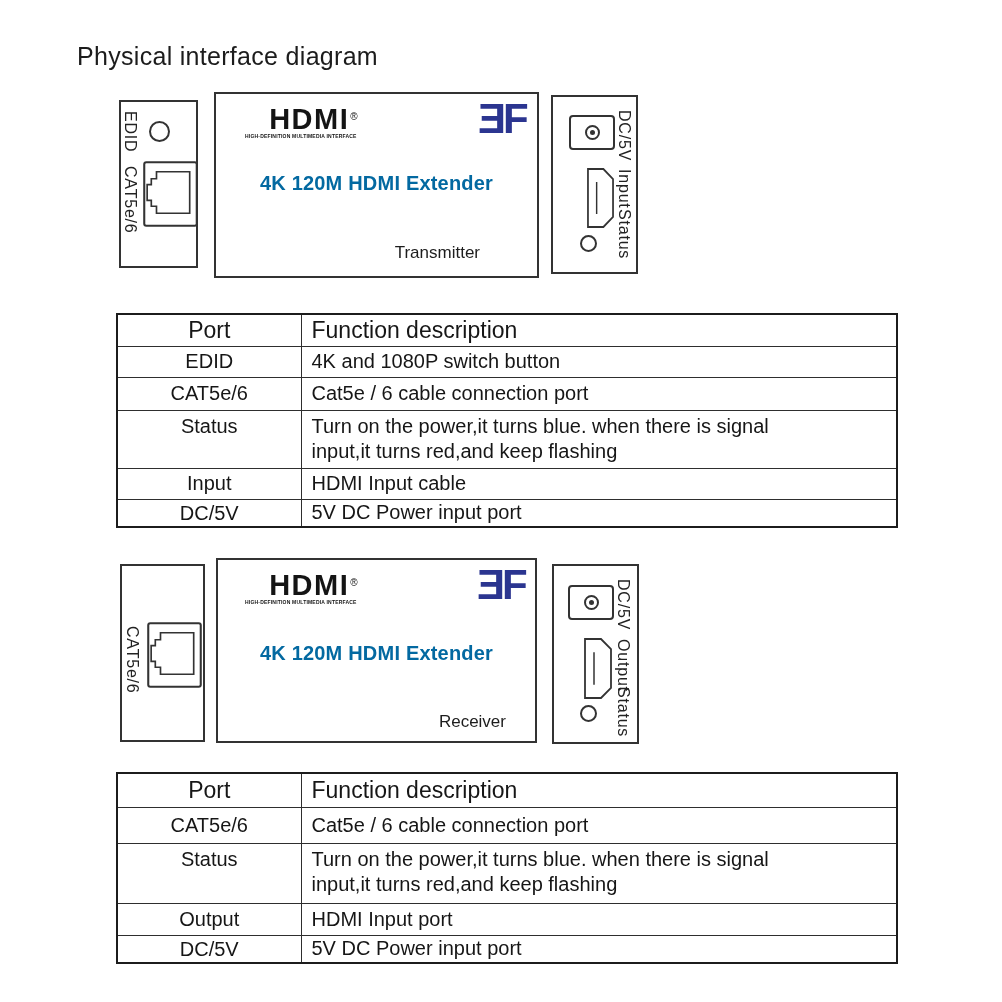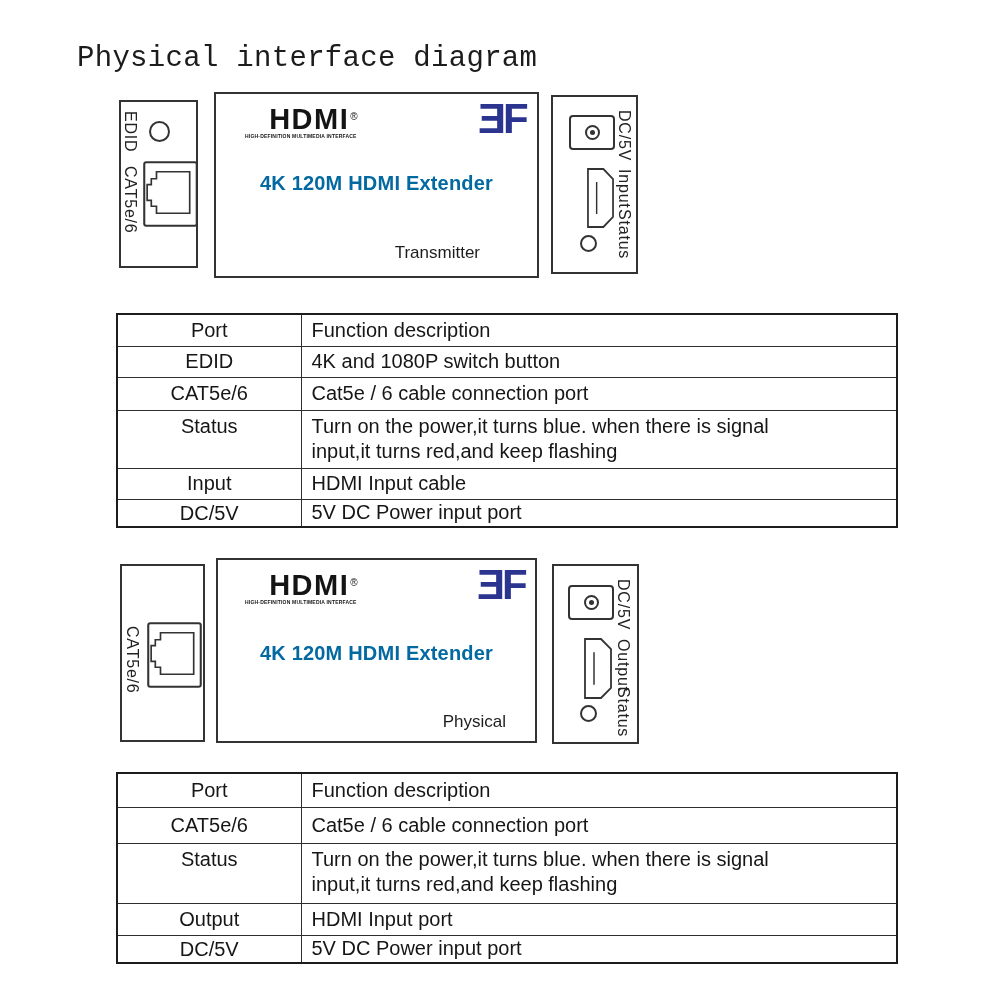--- a/index.html
+++ b/index.html
@@ -3,21 +3,21 @@
 <meta charset="utf-8">
 <style>
   html,body{margin:0;padding:0;background:#ffffff;}
   .screen{
     position:relative;width:1002px;height:1002px;background:#ffffff;overflow:hidden;
     font-family:"Liberation Sans",sans-serif;color:#1a1a1a;
   }
   .abs{position:absolute;}
 
   
-  .page-title{left:77px;top:42px;font-size:29px;font-weight:400;color:#1c1c1c;letter-spacing:0.3px;font-family:Liberation Mono, monospace;}
+  .page-title{left:77px;top:42px;font-size:25px;font-weight:400;color:#1c1c1c;letter-spacing:0.3px;}
 
   
   .panel{border:2px solid #333;background:#fff;box-sizing:border-box;}
   .vlabel{
     writing-mode:vertical-rl;white-space:nowrap;font-size:16px;letter-spacing:0.8px;color:#222;line-height:15px;
   }
   .circle{border:2px solid #333;border-radius:50%;box-sizing:border-box;background:#fff;}
 
   
   .center-box{border:2px solid #333;background:#fff;box-sizing:border-box;}
@@ -35,21 +35,21 @@
   .dc-jack{border:2px solid #333;border-radius:4px;box-sizing:border-box;display:flex;align-items:center;justify-content:center;background:#fff;}
   .dc-ring{width:15px;height:15px;border:2px solid #333;border-radius:50%;box-sizing:border-box;display:flex;align-items:center;justify-content:center;}
   .dc-dot{width:5px;height:5px;background:#333;border-radius:50%;}
 
   
   table.ports{border-collapse:collapse;table-layout:fixed;background:#fff;border:2.5px solid #1c1c1c;}
   table.ports td,table.ports th{
     border:1.5px solid #2e2e2e;font-weight:400;color:#161616;
     font-size:20px;line-height:25px;vertical-align:middle;box-sizing:border-box;overflow:hidden;
   }
-  table.ports th{font-size:20px;}
+  table.ports th{font-size:23px;}
   .cell-port{text-align:center;padding:0;}
   .cell-desc{text-align:left;padding:0 14px 0 10px;white-space:pre-line;}
   th.cell-desc{padding-left:10px;margin-top:40px;}
   tr.va-top td{vertical-align:top;padding-top:3px;}
   tr.va-low td{vertical-align:bottom;}
   tr.va-low td.cell-desc{padding-bottom:1px;}
 </style>
 </head>
 <body>
 
@@ -140,21 +140,21 @@
       </svg>
     </div>
 
     <div class="abs center-box" style="left:216px;top:558px;width:321px;height:185px;">
       <div class="abs" style="left:27px;top:14px;">
         <div class="hdmi-word"><span>HDMI</span><span class="reg">®</span></div>
         <div class="hdmi-tagline">HIGH-DEFINITION MULTIMEDIA INTERFACE</div>
       </div>
       <div class="abs bf-logo" style="left:259px;top:8px;">ƎF</div>
       <div class="abs product-name" style="left:0;top:82px;">4K 120M HDMI Extender</div>
-      <div class="abs role-label" style="right:29px;top:152px;">Physical</div>
+      <div class="abs role-label" style="right:29px;top:152px;">Receiver</div>
     </div>
 
     <div class="abs panel" style="left:552px;top:564px;width:87px;height:180px;">
       <div class="abs dc-jack" style="left:14px;top:19px;width:46px;height:35px;">
         <div class="dc-ring">
             <div class="dc-dot"></div>
           </div>
       </div>
       <div class="abs vlabel" style="left:62px;top:13px;">DC/5V</div>
       <svg class="abs" style="left:30px;top:72px;" width="28" height="61" viewBox="0 0 28 60" preserveAspectRatio="none">

